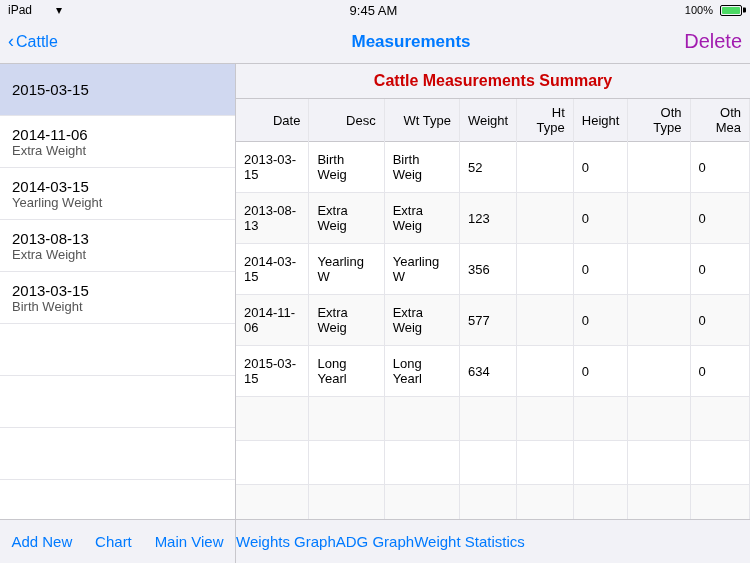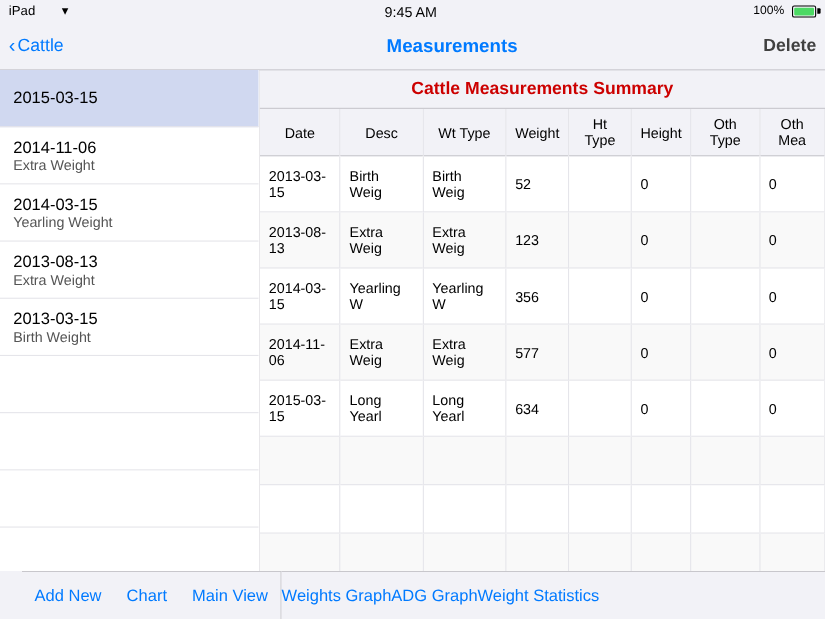--- a/index.html
+++ b/index.html
@@ -43,24 +43,23 @@
       position: absolute;
       left: 50%;
       transform: translateX(-50%);
       color: #007aff;
       font-size: 17px;
       font-weight: 600;
       margin-left: 36px;
     }
     .nav-right {
       margin-left: auto;
-      color: #404040;
-      font-size: 16px;
+      color: #a21caf;
+      font-size: 20px;
       cursor: pointer;
-      font-weight: bold;
     }
 
     
     .main-content {
       display: flex;
       flex: 1;
       overflow: hidden;
     }
 
     
@@ -119,21 +118,21 @@
       width: 100%;
       border-collapse: collapse;
       font-size: 13px;
     }
     .data-table thead tr {
       background: #f2f2f7;
       border-bottom: 1px solid #c8c7cc;
     }
     .data-table thead th {
       padding: 6px 8px;
-      text-align: center;
+      text-align: right;
       font-weight: 500;
       color: #000;
       font-size: 13px;
       border-right: 1px solid #e5e5ea;
     }
     .data-table tbody tr {
       border-bottom: 1px solid #e5e5ea;
       min-height: 44px;
     }
     .data-table tbody tr:nth-child(odd) {
@@ -172,21 +171,20 @@
       flex: 1;
       background: #f2f2f7;
       border-top: 1px solid #c8c7cc;
       display: flex;
       align-items: center;
       justify-content: flex-start;
       height: 44px;
     }
     .bottom-bar {
       display: flex;
-      padding-left: 20px;
     }
     .toolbar-btn {
       color: #007aff;
       font-size: 15px;
       cursor: pointer;
     }
 
     
     .battery-icon {
       display: inline-block;

